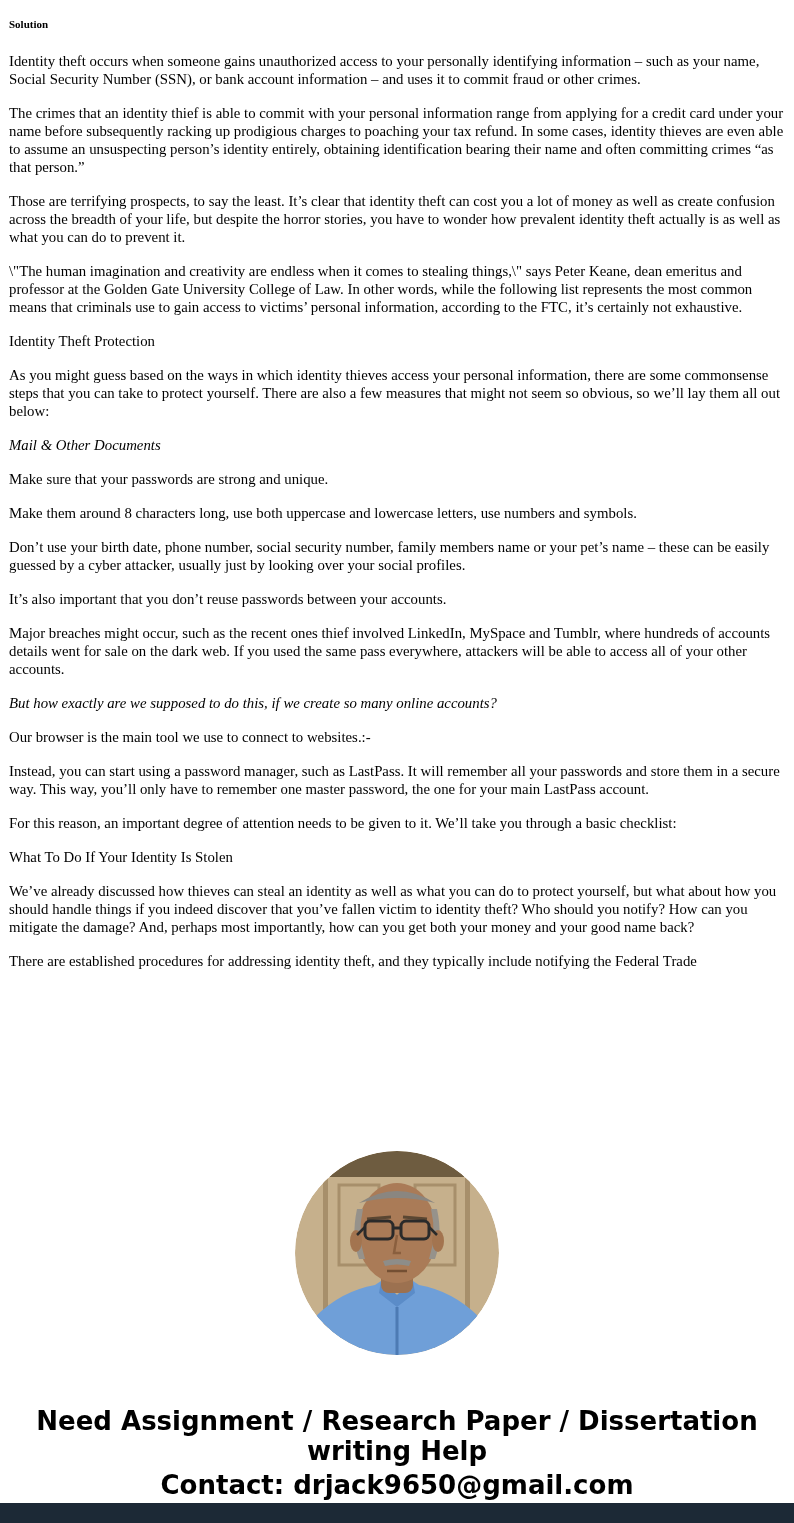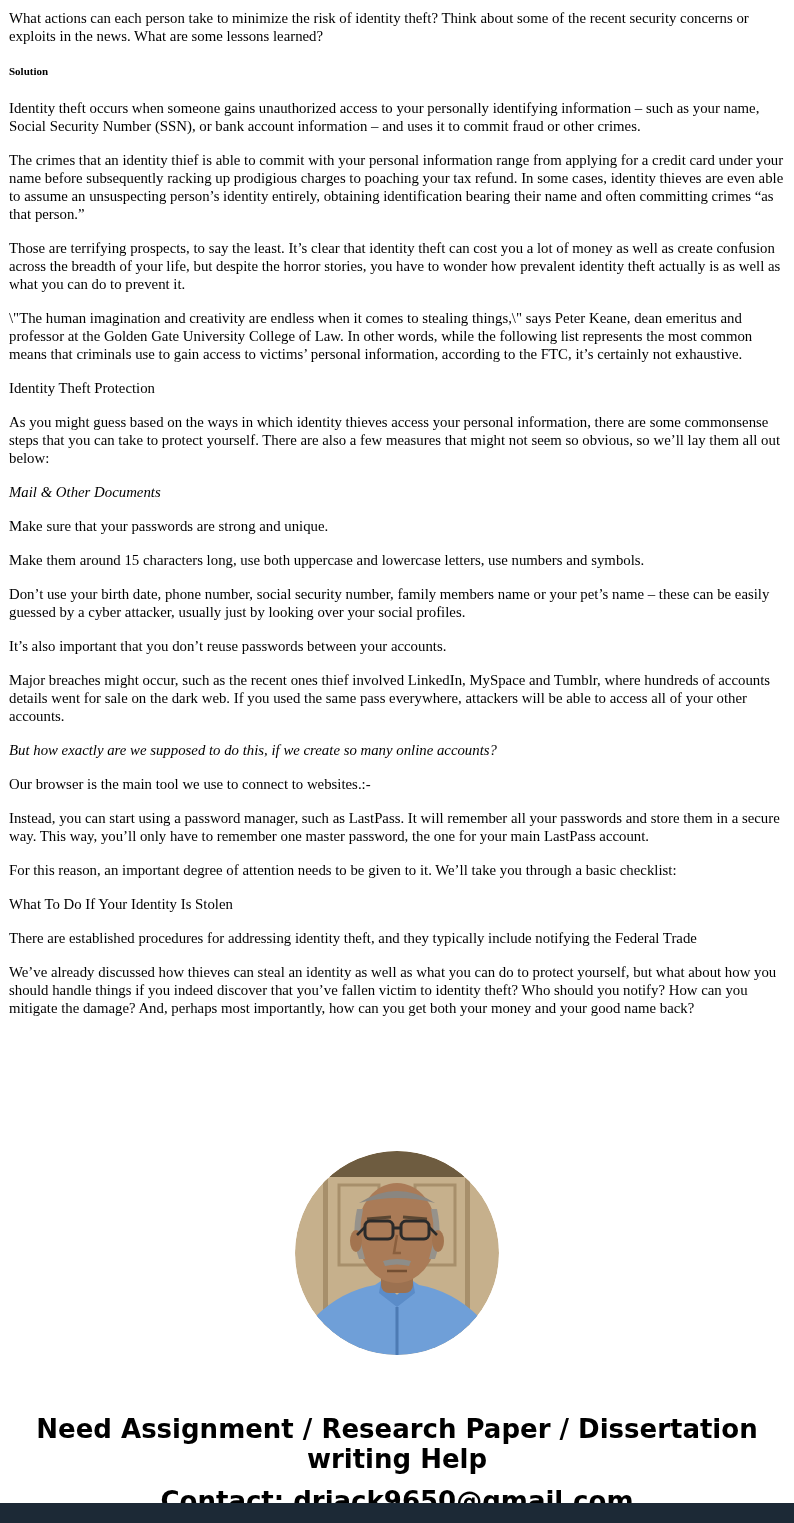--- a/index.html
+++ b/index.html
@@ -49,58 +49,57 @@
     width:794px;
     text-align:center;
     font-family:"DejaVu Sans", sans-serif;
     font-weight:bold;
     font-size:26px;
     line-height:30px;
     color:#000;
   }
   .footer .help-line {
     max-width:740px;
-    margin:12px auto;
+    margin:4px auto;
   }
   .bottom-bar {
     position:absolute;
     left:0;
     bottom:0;
     width:794px;
     height:20px;
     background:#1c2936;
   }
 </style>
 </head>
 <body>
 
 <div class="page">
 
   <div class="article">
-      <p><span>What actions can each person take to minimize the risk of identity theft? Think about some of the recent security concerns or exploits in the news. What are some lessons learned?</span></p>
       <h3><span>Solution</span></h3>
       <p><span>Identity theft occurs when someone gains unauthorized access to your personally identifying information – such as your name, Social Security Number (SSN), or bank account information – and uses it to commit fraud or other crimes.</span></p>
       <p><span>The crimes that an identity thief is able to commit with your personal information range from applying for a credit card under your name before subsequently racking up prodigious charges to poaching your tax refund. In some cases, identity thieves are even able to assume an unsuspecting person’s identity entirely, obtaining identification bearing their name and often committing crimes “as that person.”</span></p>
       <p><span>Those are terrifying prospects, to say the least. It’s clear that identity theft can cost you a lot of money as well as create confusion across the breadth of your life, but despite the horror stories, you have to wonder how prevalent identity theft actually is as well as what you can do to prevent it.</span></p>
       <p><span>\"The human imagination and creativity are endless when it comes to stealing things,\" says Peter Keane, dean emeritus and professor at the Golden Gate University College of Law. In other words, while the following list represents the most common means that criminals use to gain access to victims’ personal information, according to the FTC, it’s certainly not exhaustive.</span></p>
       <p><span>Identity Theft Protection</span></p>
       <p><span>As you might guess based on the ways in which identity thieves access your personal information, there are some commonsense steps that you can take to protect yourself. There are also a few measures that might not seem so obvious, so we’ll lay them all out below:</span></p>
       <p><span class="run-i">Mail &amp; Other Documents</span></p>
       <p><span class="run-b">Make sure that your passwords are strong and unique.</span></p>
-      <p><span>Make them around 15 characters long, use both uppercase and lowercase letters, use numbers and symbols.</span></p>
+      <p><span>Make them around 8 characters long, use both uppercase and lowercase letters, use numbers and symbols.</span></p>
       <p><span>Don’t use your birth date, phone number, social security number, family members name or your pet’s name – these can be easily guessed by a cyber attacker, usually just by looking over your social profiles.</span></p>
       <p><span>It’s also important that you </span><span class="run-b">don’t reuse passwords between your accounts</span><span>.</span></p>
       <p><span>Major breaches might occur, such as the recent ones thief involved LinkedIn, MySpace and Tumblr, where hundreds of accounts details went for sale on the dark web. If you used the same pass everywhere, attackers will be able to access all of your other accounts.</span></p>
       <p><span class="run-i">But how exactly are we supposed to do this, if we create so many online accounts?</span></p>
       <p><span class="run-b">Our browser is the main tool we use to connect to websites.:-</span></p>
       <p><span>Instead, you can </span><span class="run-b">start using a password manager</span><span>, such as LastPass. It will remember all your passwords and store them in a secure way. This way, you’ll only have to remember one master password, the one for your main LastPass account.</span></p>
       <p><span>For this reason, an important degree of attention needs to be given to it. We’ll take you through a basic checklist:</span></p>
       <p><span>What To Do If Your Identity Is Stolen</span></p>
+      <p><span>We’ve already discussed how thieves can steal an identity as well as what you can do to protect yourself, but what about how you should handle things if you indeed discover that you’ve fallen victim to identity theft? Who should you notify? How can you mitigate the damage? And, perhaps most importantly, how can you get both your money and your good name back?</span></p>
       <p><span>There are established procedures for addressing identity theft, and they typically include notifying the Federal Trade</span></p>
-      <p><span>We’ve already discussed how thieves can steal an identity as well as what you can do to protect yourself, but what about how you should handle things if you indeed discover that you’ve fallen victim to identity theft? Who should you notify? How can you mitigate the damage? And, perhaps most importantly, how can you get both your money and your good name back?</span></p>
     </div>
 
   <div class="avatar">
     <svg width="204" height="204" viewBox="0 0 204 204">
       <defs>
         <clipPath id="avclip">
             <circle cx="102" cy="102" r="102"></circle>
           </clipPath>
       </defs>
       <g clip-path="url(#avclip)">

